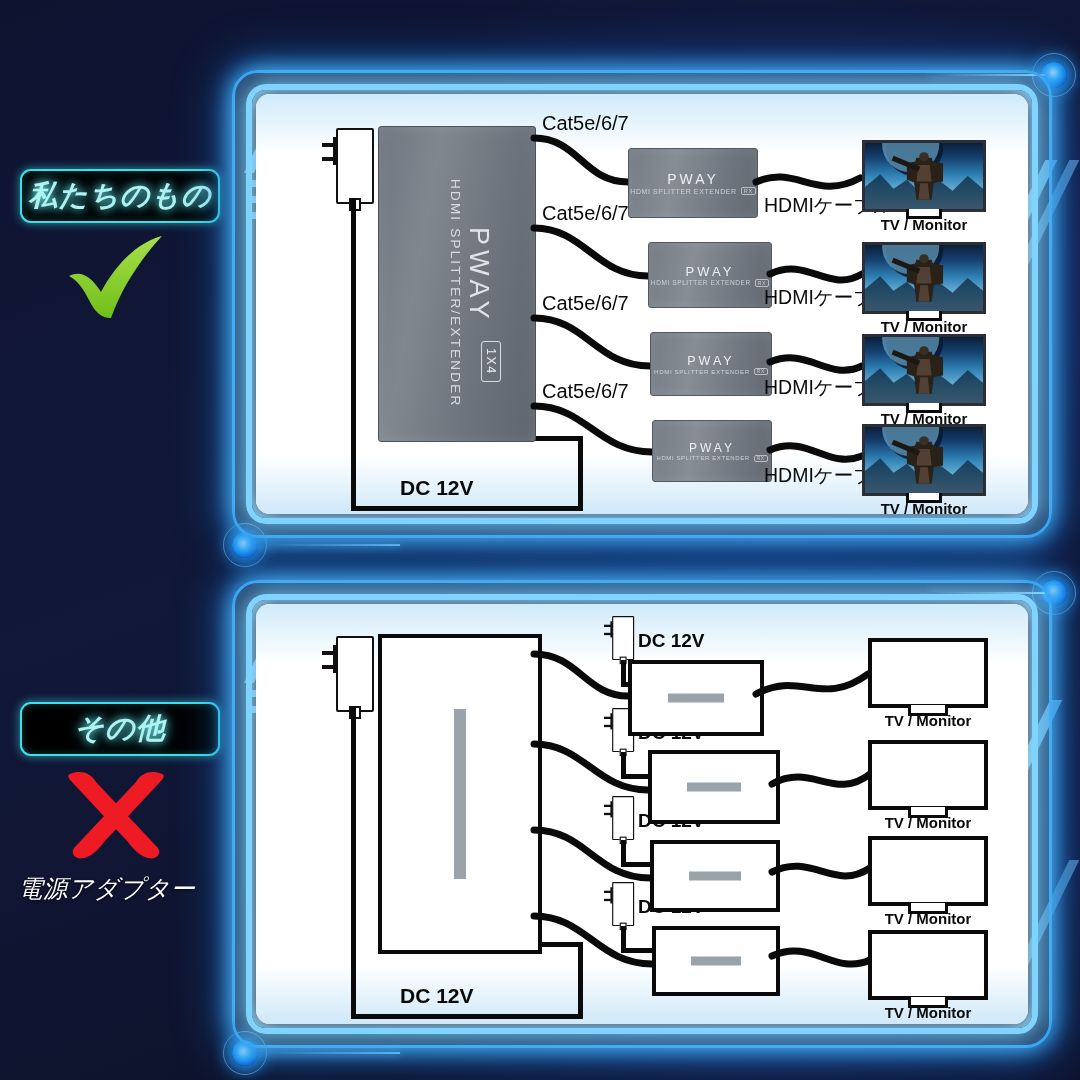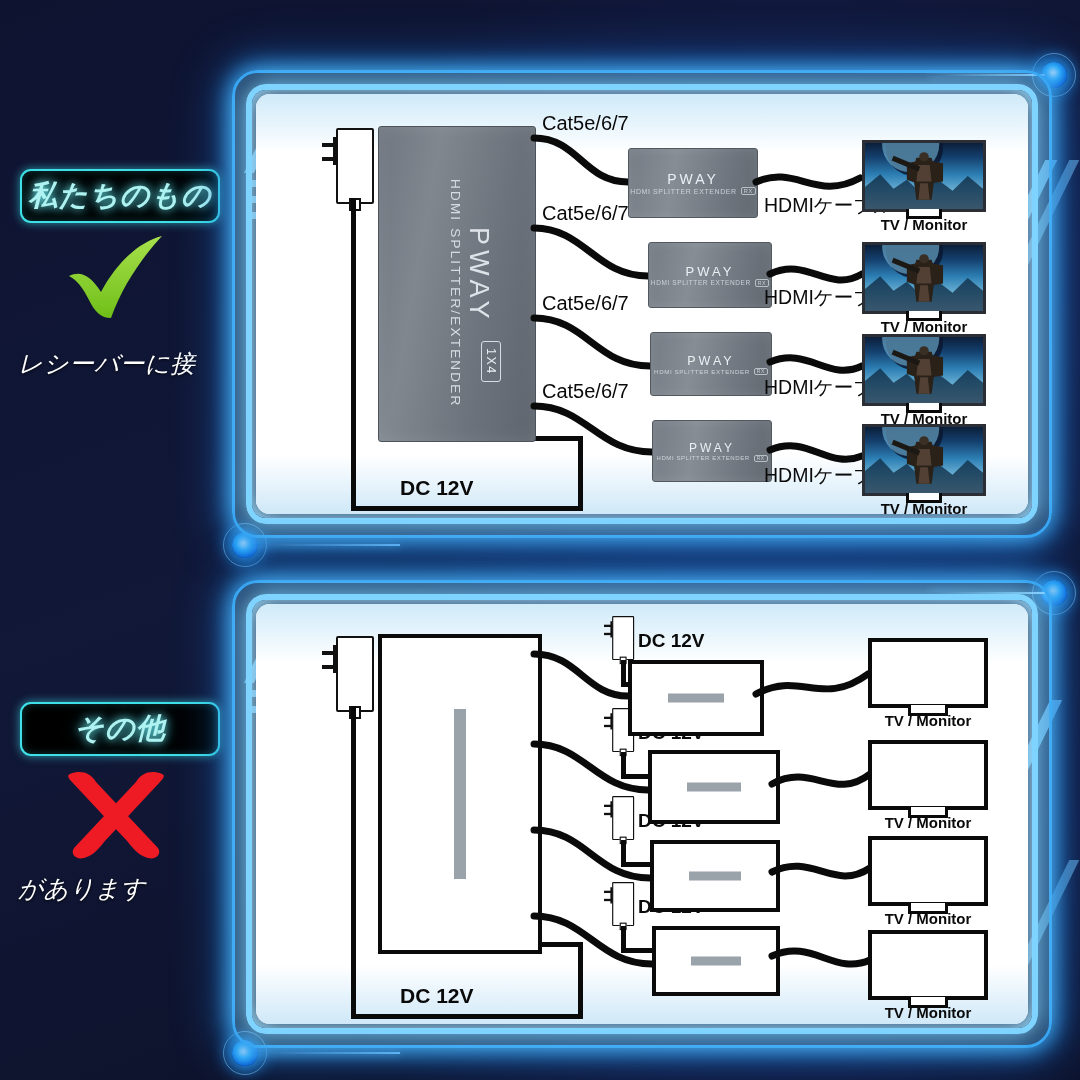--- a/index.html
+++ b/index.html
@@ -158,38 +158,37 @@
           <linearGradient id="gch" x1="0" y1="0" x2="0" y2="1">
             <stop offset="0" stop-color="#a8e04c"></stop>
             <stop offset="1" stop-color="#6fbf18"></stop>
           </linearGradient>
         </defs>
         <path d="M8 40 C20 34 30 40 40 56 C56 26 78 6 101 0 C84 18 62 48 50 82 C40 82 34 76 28 64 C22 52 16 44 8 40 Z" fill="url(#gch)"></path>
       </svg>
     </div>
 
     <div class="blurb ours">
-      <div>レシーバーに接</div>
     </div>
 
     <div class="tag other">
       <span>その他</span>
     </div>
 
     <div class="mark cross">
       <svg width="104" height="90" viewBox="0 0 104 90" aria-hidden="true">
         <g fill="#ee1b24">
           <path d="M6 4 C16 0 26 2 32 12 L94 78 C98 84 92 90 84 88 C76 86 70 80 64 72 L8 12 C4 8 3 5 6 4 Z"></path>
           <path d="M98 4 C88 0 78 2 72 12 L10 78 C6 84 12 90 20 88 C28 86 34 80 40 72 L96 12 C100 8 101 5 98 4 Z"></path>
         </g>
       </svg>
     </div>
 
     <div class="blurb other">
-      <div>があります</div>
+      <div>電源アダプター</div>
     </div>
   </div>
 
   <div class="orb" style="left:1041px;top:62px;"></div>
   <div class="hline" style="left:930px;top:74px;width:115px;"></div>
   <div class="orb" style="left:232px;top:532px;"></div>
   <div class="hline" style="left:250px;top:544px;width:150px;"></div>
   <div class="orb" style="left:1041px;top:580px;"></div>
   <div class="hline" style="left:930px;top:592px;width:115px;"></div>
   <div class="orb" style="left:232px;top:1040px;"></div>

